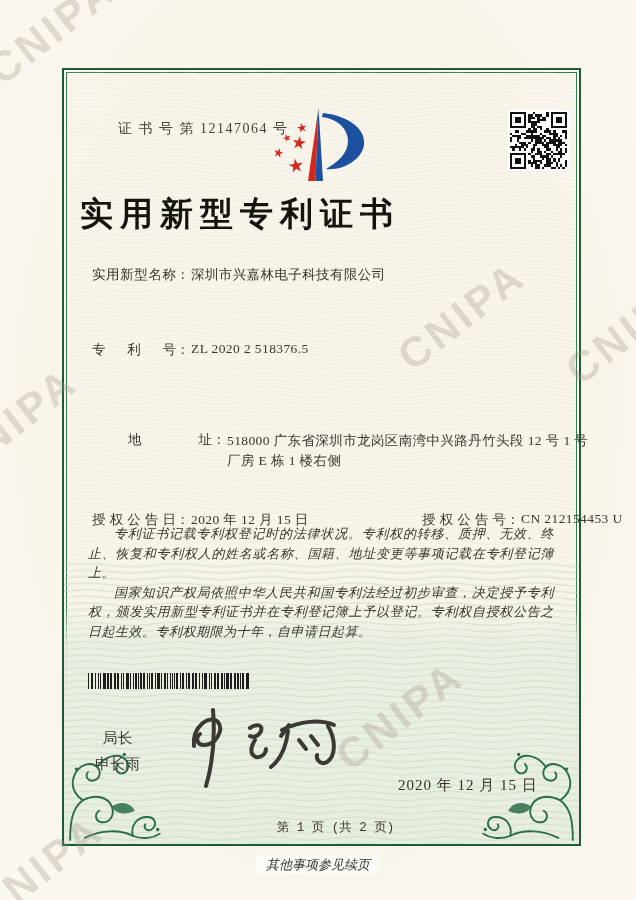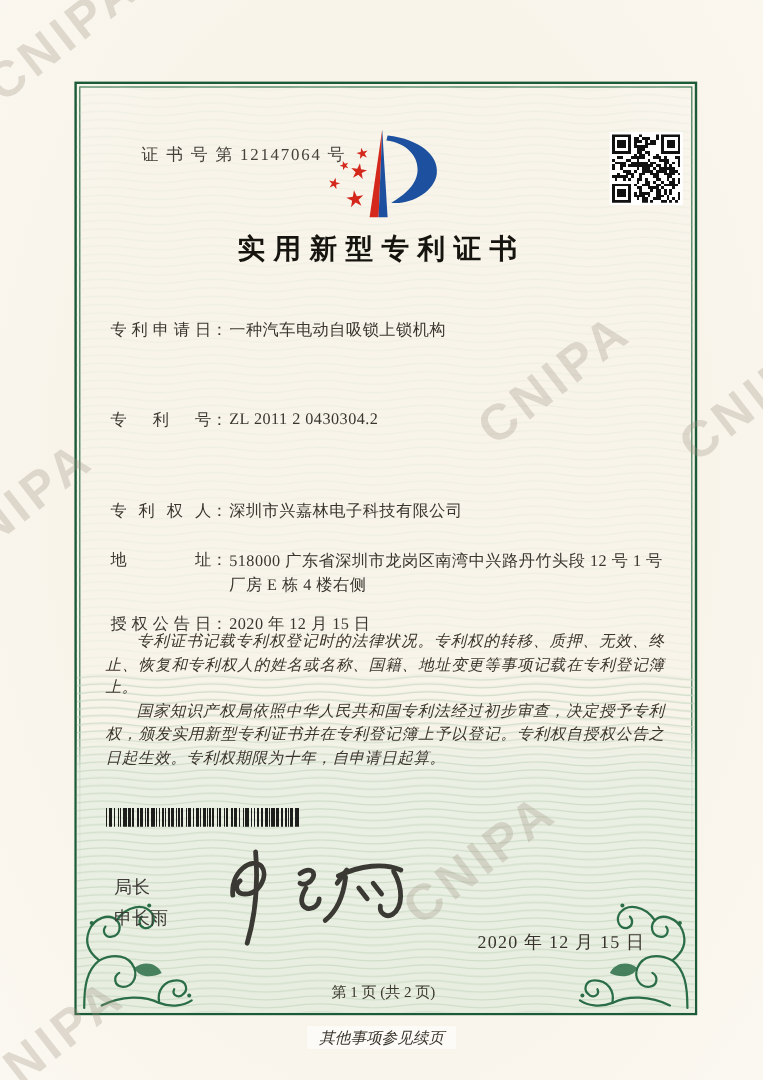--- a/index.html
+++ b/index.html
@@ -40,45 +40,45 @@
   .flourish.fl-right{right:2px;transform:scaleX(-1);}
   
   .content{position:absolute;inset:0;z-index:4;color:#35312a;}
   .cert-no{
     position:absolute;left:84px;top:120px;
     font-size:14px;letter-spacing:1.5px;color:#44403a;margin-left:34px;
   }
   .logo{position:absolute;left:266px;top:98px;width:104px;height:90px;}
   .qr{position:absolute;left:508px;top:110px;width:57px;height:57px;background:#fff;padding:2px;}
   .title{
-    position:absolute;left:80px;top:192px;width:476px;text-align:center;
-    font-size:23px;font-weight:bold;letter-spacing:7px;color:#16140f;font-family:Liberation Serif, serif;
+    position:absolute;left:80px;top:192px;width:476px;
+    font-size:33px;font-weight:bold;letter-spacing:7px;color:#16140f;font-family:Liberation Serif, serif;
   }
   .frow{position:absolute;left:92px;font-size:13.5px;color:#3a362f;white-space:nowrap;}
   .flabel{display:inline-block;width:84px;text-align:justify;text-align-last:justify;vertical-align:top;}
   .fcolon{display:inline-block;width:15px;vertical-align:top;}
   .fvalue{display:inline-block;vertical-align:top;letter-spacing:.4px;white-space:normal;}
   .addr .fvalue{width:370px;line-height:20px;}
   .grant2{position:absolute;left:330px;top:0;}
   .grant2 .flabel{width:84px;}
   .paras{
     position:absolute;left:88px;top:524px;width:466px;
     font-size:13px;line-height:19.5px;letter-spacing:.5px;
     font-style:italic;color:#3b352c;text-align:justify;
   }
   .paras p{margin:0;text-indent:2em;}
   .barcode{position:absolute;left:88px;top:673px;width:165px;height:16px;}
   .signer{
     position:absolute;left:95px;top:727px;
-    font-family:Liberation Serif, serif;
-    font-size:15px;color:#3d3b36;line-height:26px;
+    font-family:Liberation Mono, monospace;
+    font-size:15px;color:#3d3b36;line-height:26px;text-align:center;
   }
   .sig{position:absolute;left:158px;top:700px;width:224px;height:110px;}
   .issue-date{position:absolute;left:398px;top:776px;font-size:15px;letter-spacing:1px;color:#38342d;}
-  .page-info{position:absolute;left:62px;top:819px;width:515px;text-align:center;font-size:12.5px;color:#3c382f;}
+  .page-info{position:absolute;left:78px;top:819px;width:515px;text-align:center;font-size:12.5px;color:#3c382f;font-family:Liberation Mono, monospace;}
   .cont-note{
     position:absolute;left:0;top:856px;width:636px;text-align:center;font-size:13px;color:#3a362e;
   }
   .cont-note span{background:rgba(255,255,255,.6);padding:2px 10px;font-style:italic;}
   svg{display:block;}
 </style>
 </head>
 <body>
 
 <div class="page">
@@ -382,33 +382,33 @@
         <rect x="19" y="1" width="5" height="5" fill="#fff"></rect>
         <rect x="20" y="2" width="3" height="3" fill="#111"></rect>
         <rect x="0" y="18" width="7" height="7" fill="#111"></rect>
         <rect x="1" y="19" width="5" height="5" fill="#fff"></rect>
         <rect x="2" y="20" width="3" height="3" fill="#111"></rect>
       </svg>
 
     <div class="title">实用新型专利证书</div>
 
     <div class="frow" style="top:266px;">
-      <span class="flabel">专利申请日</span><span class="fcolon">：</span><span class="fvalue">一种汽车电动自吸锁上锁机构</span>
+      <span class="flabel">实用新型名称</span><span class="fcolon">：</span><span class="fvalue">深圳市兴嘉林电子科技有限公司</span>
     </div>
     <div class="frow" style="top:341px;">
-      <span class="flabel">专利号</span><span class="fcolon">：</span><span class="fvalue">ZL 2011 2 0430304.2</span>
-    </div>
-    <div class="frow" style="top:417px;">
-      <span class="flabel">专利权人</span><span class="fcolon">：</span><span class="fvalue">深圳市兴嘉林电子科技有限公司</span>
-    </div>
-    <div class="frow addr" style="top:458px;">
-      <span class="flabel">地址</span><span class="fcolon">：</span><span class="fvalue"><span>518000 广东省深圳市龙岗区南湾中兴路丹竹头段 12 号 1 号</span><br><span>厂房 E 栋 4 楼右侧</span></span>
+      <span class="flabel">专利号</span><span class="fcolon">：</span><span class="fvalue">ZL 2020 2 518376.5</span>
+    </div>
+    <div class="frow addr" style="top:431px;margin-left:36px;">
+      <span class="flabel">地址</span><span class="fcolon">：</span><span class="fvalue"><span>518000 广东省深圳市龙岗区南湾中兴路丹竹头段 12 号 1 号</span><br><span>厂房 E 栋 1 楼右侧</span></span>
     </div>
     <div class="frow" style="top:497px;margin-top:14px;">
       <span class="flabel">授权公告日</span><span class="fcolon">：</span><span class="fvalue">2020 年 12 月 15 日</span>
+      <span class="grant2">
+        <span class="flabel">授权公告号</span><span class="fcolon">：</span><span class="fvalue">CN 212154453 U</span>
+      </span>
     </div>
 
     <div class="paras">
       <p>专利证书记载专利权登记时的法律状况。专利权的转移、质押、无效、终止、恢复和专利权人的姓名或名称、国籍、地址变更等事项记载在专利登记簿上。</p>
       <p>国家知识产权局依照中华人民共和国专利法经过初步审查，决定授予专利权，颁发实用新型专利证书并在专利登记簿上予以登记。专利权自授权公告之日起生效。专利权期限为十年，自申请日起算。</p>
     </div>
 
     <svg class="barcode" id="barcode-svg" viewBox="0 0 166 16" preserveAspectRatio="none" shape-rendering="crispEdges" fill="#1d1d1b">
         <rect x="0" y="0" width="1" height="16"></rect>
         <rect x="3" y="0" width="2" height="16"></rect>

